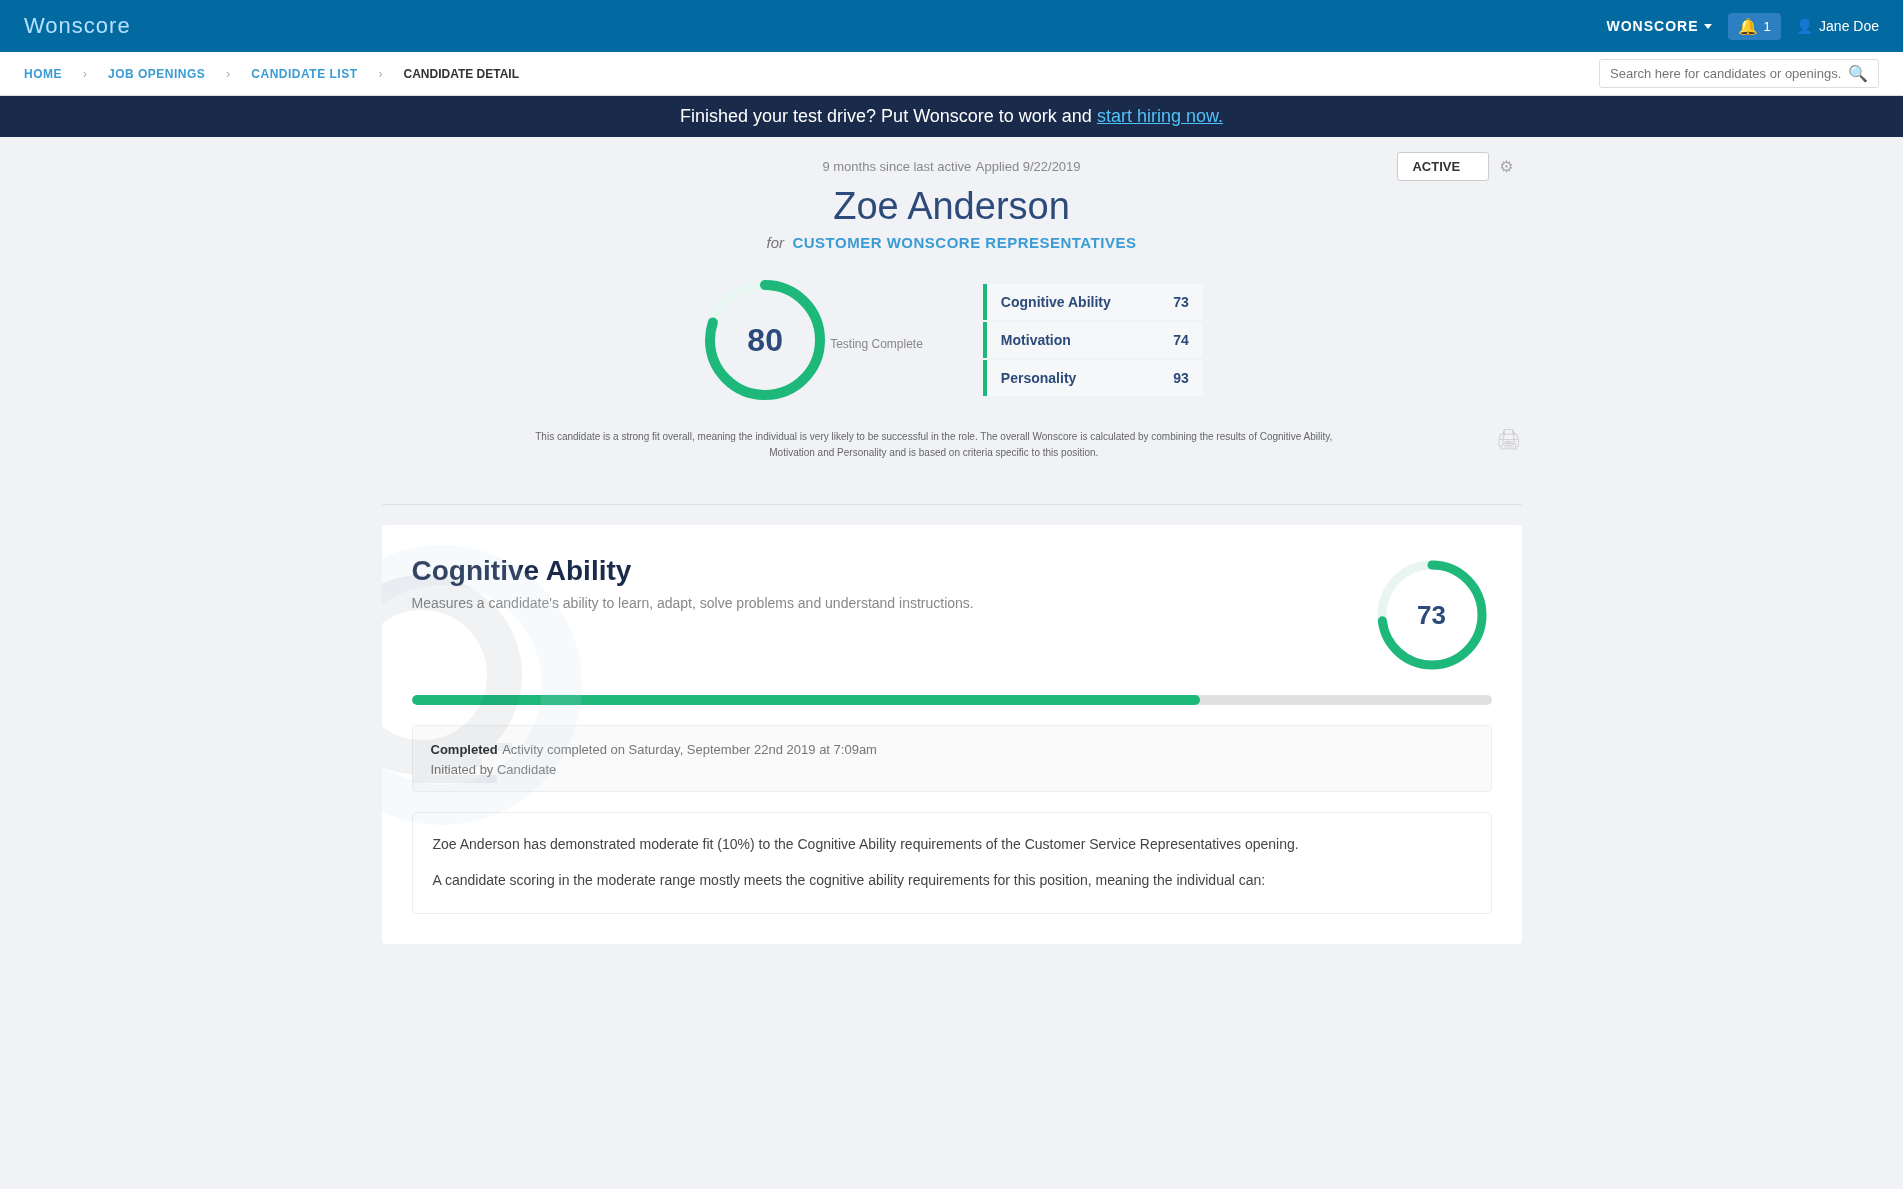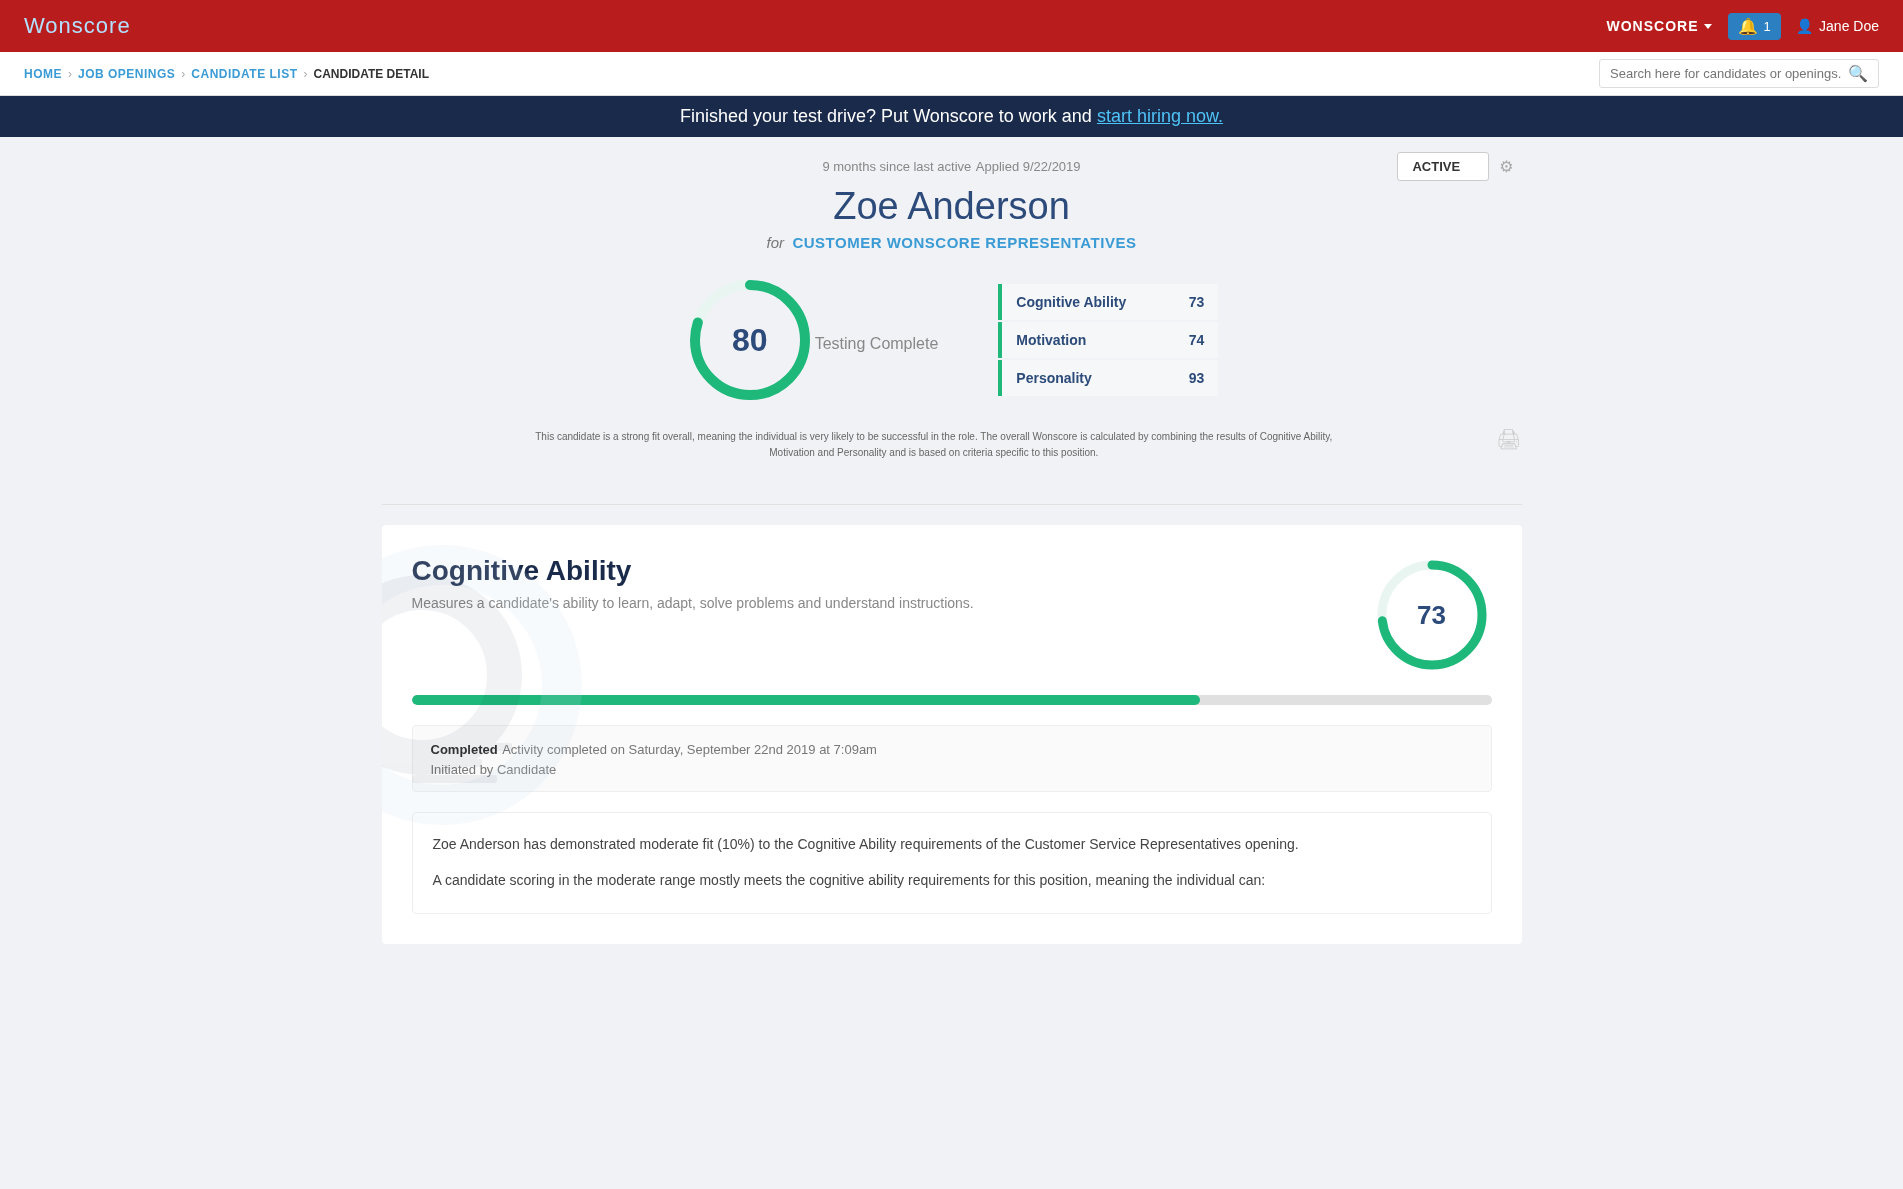--- a/index.html
+++ b/index.html
@@ -1,20 +1,20 @@
 <!DOCTYPE html>
 <html><head>
   <meta charset="utf-8">
   <style>
     * { box-sizing: border-box; margin: 0; padding: 0; }
     body { font-family: Arial, sans-serif; background: #f0f2f5; min-height: 1189px; }
 
     
     .top-bar {
-      background: #b91c1c;
+      background: #0369a1;
       display: flex;
       align-items: center;
       justify-content: space-between;
       padding: 0 24px;
       height: 52px;
     }
     .logo {
       color: white;
       font-size: 22px;
       font-weight: bold;
@@ -71,21 +71,21 @@
       border-bottom: 1px solid #ddd;
       display: flex;
       align-items: center;
       justify-content: space-between;
       padding: 0 24px;
       height: 44px;
     }
     .breadcrumb {
       display: flex;
       align-items: center;
-      gap: 6px;
+      gap: 21px;
       font-size: 13px;
     }
     .breadcrumb a {
       color: #3a9bd5;
       text-decoration: none;
       text-transform: uppercase;
       font-size: 12px;
       font-weight: 600;
       letter-spacing: 0.5px;
     }
@@ -223,21 +223,21 @@
     .circle-score-number {
       position: absolute;
       top: 50%;
       left: 50%;
       transform: translate(-50%, -50%);
       font-size: 32px;
       font-weight: bold;
       color: #2c4a7a;
     }
     .circle-label {
-      font-size: 16px;
+      font-size: 12px;
       color: #888;
       margin-top: 8px;
     }
 
     
     .score-breakdown {
       display: flex;
       flex-direction: column;
       gap: 2px;
       min-width: 220px;

